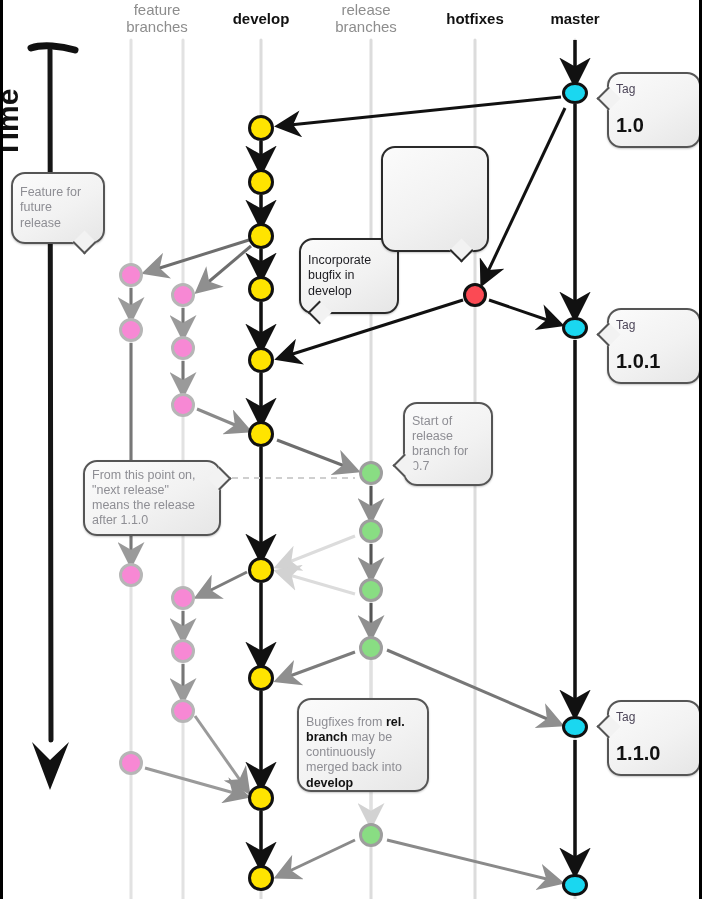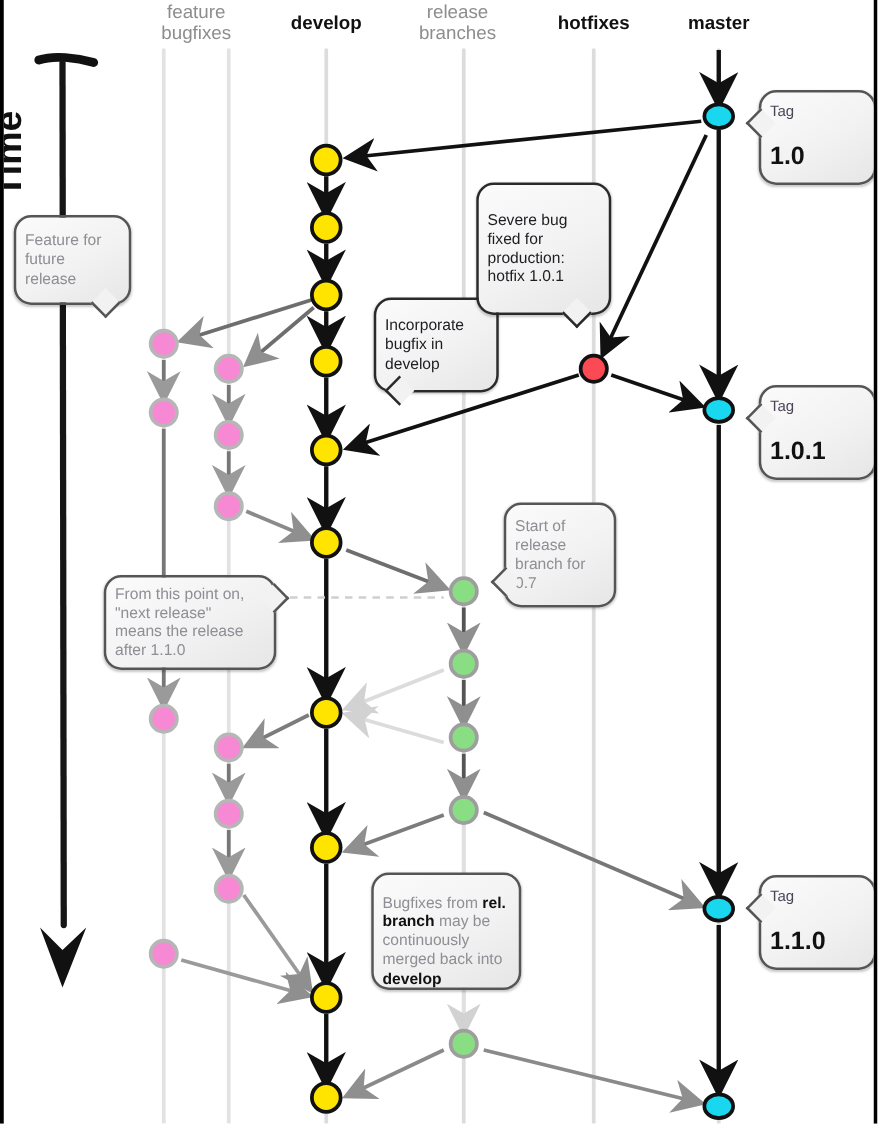--- a/index.html
+++ b/index.html
@@ -195,21 +195,21 @@
 
       <path d="M384,840 L556,882" stroke="#8a8a8a" stroke-width="3" marker-end="url(#ah-gray)"></path>
 
       <path d="M368,661 L368,824" stroke="#e0e0e0" stroke-width="3" marker-end="url(#ah-lgray)"></path>
     </g>
 
     <line x1="218" y1="478" x2="352" y2="478" stroke="#cfcfcf" stroke-width="2" stroke-dasharray="6 5"></line>
   </svg>
 
   <div class="col-header" style="left:104px;top:2px;width:100px;">feature
-bugfixes</div>
+branches</div>
   <div class="col-header strong" style="left:208px;top:11px;width:100px;">develop</div>
   <div class="col-header" style="left:313px;top:2px;width:100px;">release
 branches</div>
   <div class="col-header strong" style="left:422px;top:11px;width:100px;">hotfixes</div>
   <div class="col-header strong" style="left:522px;top:11px;width:100px;">master</div>
 
   <div id="time-label">Time</div>
 
   <div class="callout" style="left:8px;top:172px;width:94px;height:72px;">
     <span class="txt">Feature for
@@ -220,45 +220,41 @@
 
 
   <div class="callout dark" style="left:296px;top:238px;width:100px;height:76px;">
     <span class="txt">Incorporate
 bugfix in
 develop</span>
     <span class="tail left dark" style="left:10px;bottom:-9px;"></span>
   </div>
 
   <div class="callout dark" style="left:378px;top:146px;width:108px;height:106px;">
-    <span class="txt">Severe bug
-fixed for
-production:
-hotfix 1.0.1</span>
     <span class="tail down dark" style="left:70px;bottom:-9px;"></span>
   </div>
 
   <div class="callout" style="left:400px;top:402px;width:90px;height:84px;">
     <span class="txt">Start of
 release
 branch for
 0.7</span>
     <span class="tail left" style="left:-9px;bottom:10px;"></span>
   </div>
 
   <div class="callout" style="left:80px;top:460px;width:138px;height:76px;">
     <span class="txt">From this point on,
 "next release"
 means the release
 after 1.1.0</span>
     <span class="tail right" style="right:-9px;top:8px;"></span>
   </div>
 
 
-  <div class="callout" style="left:294px;top:698px;width:120px;height:94px;">
+  <div class="callout" style="left:294px;top:698px;width:132px;height:94px;">
     <span class="txt">
       Bugfixes from <b>rel.</b><br><b>branch</b> may be<br>continuously<br>merged back into<br><b>develop</b>
     </span>
   </div>
 
   <div class="callout tag" style="left:604px;top:72px;width:94px;height:76px;">
     <span class="txt">
       <span class="tagword">Tag</span>
       <span class="tagnum">1.0</span>
     </span>

